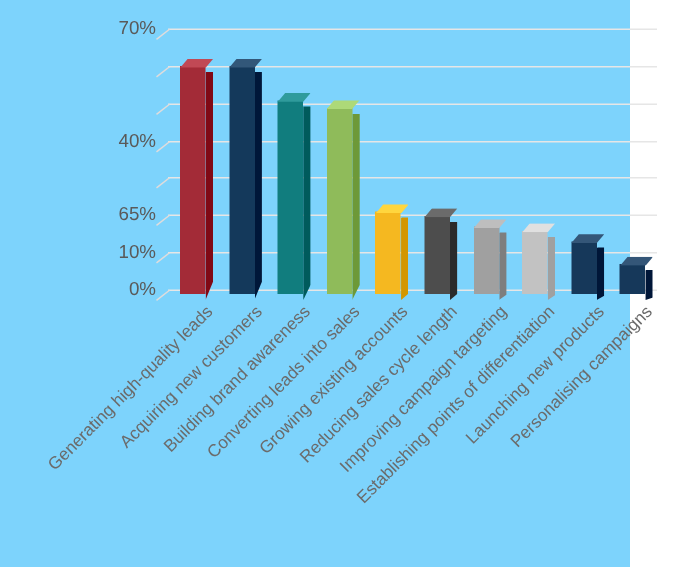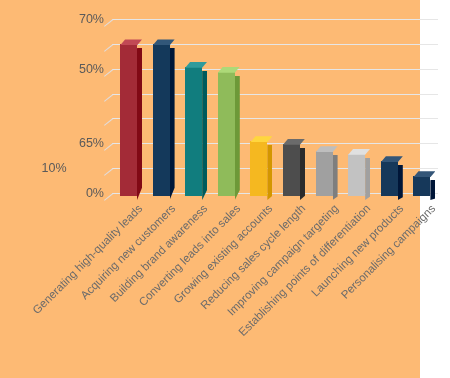--- a/index.html
+++ b/index.html
@@ -12,21 +12,21 @@
     height: 378px;
     overflow: hidden;
     font-family: "Liberation Sans", sans-serif;
     color: #595959;
   }
 
   #chart-root {
     position: relative;
     width: 420px;
     height: 378px;
-    background: #fdba74;
+    background: #7dd3fc;
   }
 
   
   
   .plot-area {
     position: absolute;
     left: 112px;
     top: 14px;
     width: 326px;
     height: 182px;
@@ -140,23 +140,23 @@
     pointer-events: auto;
   }
 </style>
 </head>
 <body>
 
 <div id="chart-root">
 
   <div class="y-labels">
     <div class="y-label" style="top: 19px;">70%</div>
-    <div class="y-label" style="top: 68.7143px;">50%</div>
+    <div class="y-label" style="top: 93.5714px;">40%</div>
     <div class="y-label" style="top: 143.286px;">65%</div>
-    <div class="y-label" style="top: 168.143px; text-align: center;">10%</div>
+    <div class="y-label" style="top: 168.143px;">10%</div>
     <div class="y-label" style="top: 193px;">0%</div>
   </div>
 
   <div class="plot-area">
     <div class="gridline" style="top: 5px;">
         <span class="gl-riser"></span>
       </div>
     <div class="gridline" style="top: 29.8571px;">
         <span class="gl-riser"></span>
       </div>

